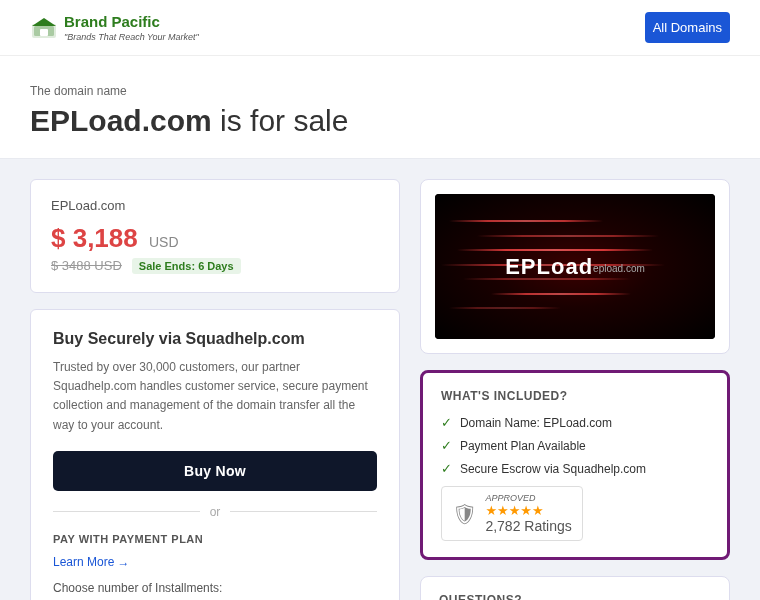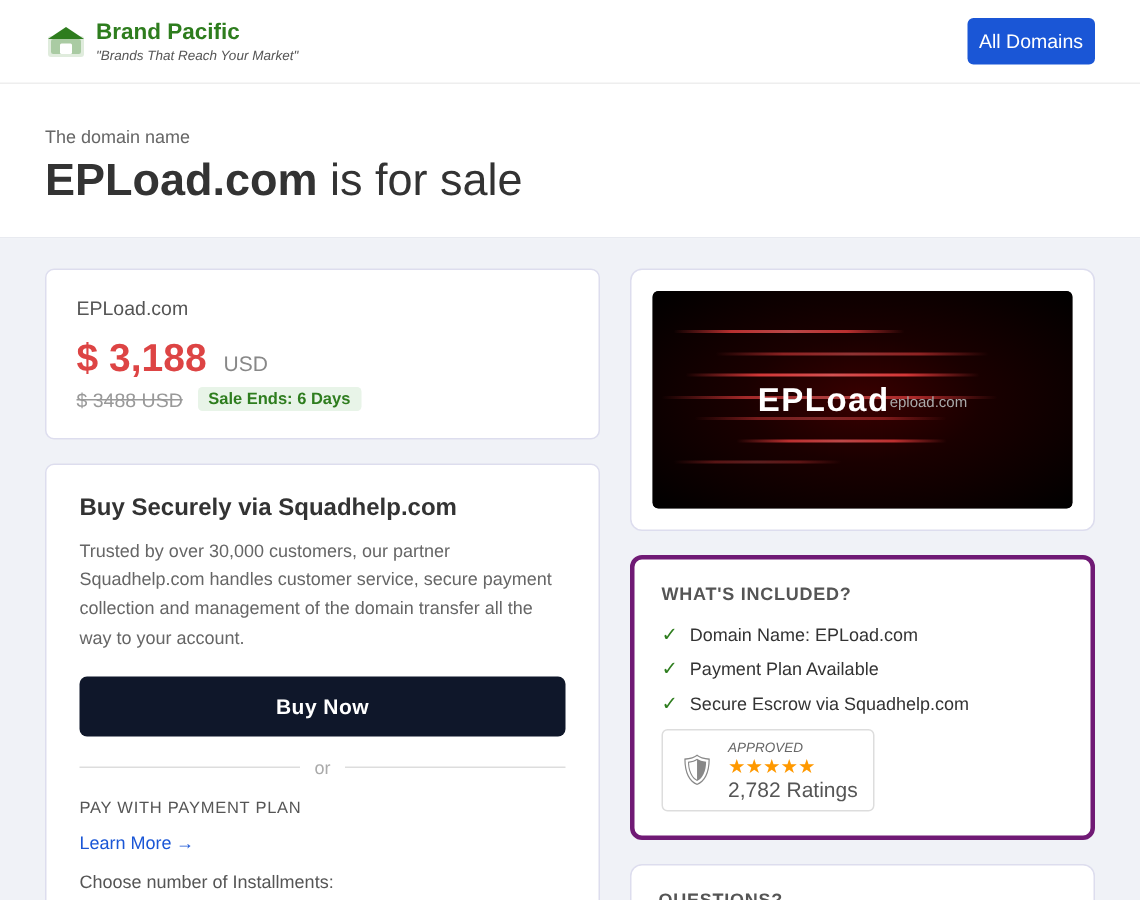--- a/index.html
+++ b/index.html
@@ -31,21 +31,21 @@
     
     .left-col { flex: 0 0 370px; display: flex; flex-direction: column; gap: 16px; }
 
     
     .price-card {
       background: #fff; border: 1px solid #dde; border-radius: 6px; padding: 18px 20px;
     }
     .price-card-domain { font-size: 13px; color: #555; margin-bottom: 10px; }
     .price-current { font-size: 26px; font-weight: 700; color: #d44; }
     .price-current span.currency { font-size: 14px; font-weight: 400; color: #888; margin-left: 4px; }
-    .price-original-row { display: flex; align-items: center; gap: 10px; margin-top: 4px; }
+    .price-original-row { display: flex; align-items: flex-start; gap: 10px; margin-top: 4px; }
     .price-original { font-size: 13px; color: #999; text-decoration: line-through; }
     .sale-badge {
       background: #e8f4e8; color: #2e7d1e; font-size: 11px; padding: 2px 7px;
       border-radius: 3px; font-weight: 600;
     }
 
     
     .buy-card {
       background: #fff; border: 1px solid #dde; border-radius: 6px; padding: 20px 22px;
     }
@@ -55,21 +55,21 @@
       background: #0f172a; color: #fff; border: none; border-radius: 5px;
       padding: 12px; width: 100%; font-size: 14px; font-weight: 600; cursor: pointer;
       letter-spacing: 0.3px;
     }
     .or-divider { display: flex; align-items: center; gap: 10px; margin: 14px 0; }
     .or-divider::before, .or-divider::after { content: ''; flex: 1; height: 1px; background: #ddd; }
     .or-text { font-size: 12px; color: #aaa; }
 
     
     .payment-section { padding: 0 0 4px; }
-    .payment-title { font-size: 11px; font-weight: 400; color: #555; letter-spacing: 0.5px; text-transform: uppercase; margin-bottom: 8px; }
+    .payment-title { font-size: 11px; font-weight: 700; color: #555; letter-spacing: 0.5px; text-transform: uppercase; margin-bottom: 8px; }
     .learn-more { font-size: 12px; color: #1a56d6; text-decoration: none; margin-bottom: 12px; display: inline-flex; align-items: center; gap: 3px; }
     .installments-label { font-size: 12px; color: #555; margin-bottom: 10px; }
 
     
     .right-col { flex: 1; display: flex; flex-direction: column; gap: 16px; }
 
     
     .preview-card {
       background: #fff; border: 1px solid #dde; border-radius: 8px; overflow: hidden;
       padding: 14px;

